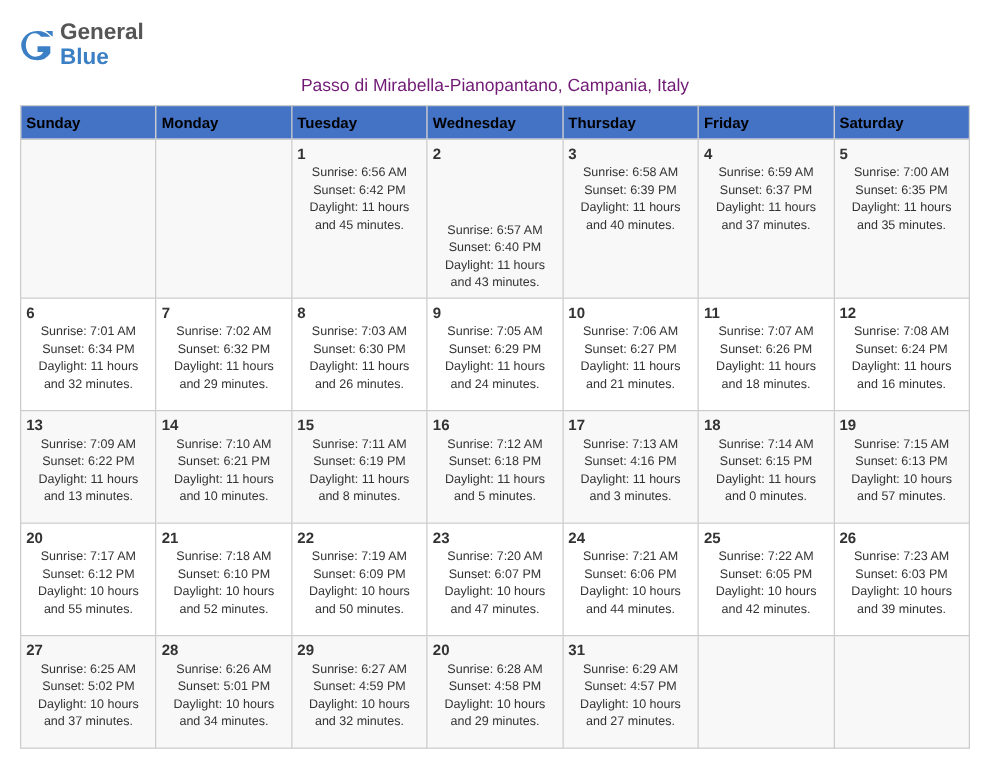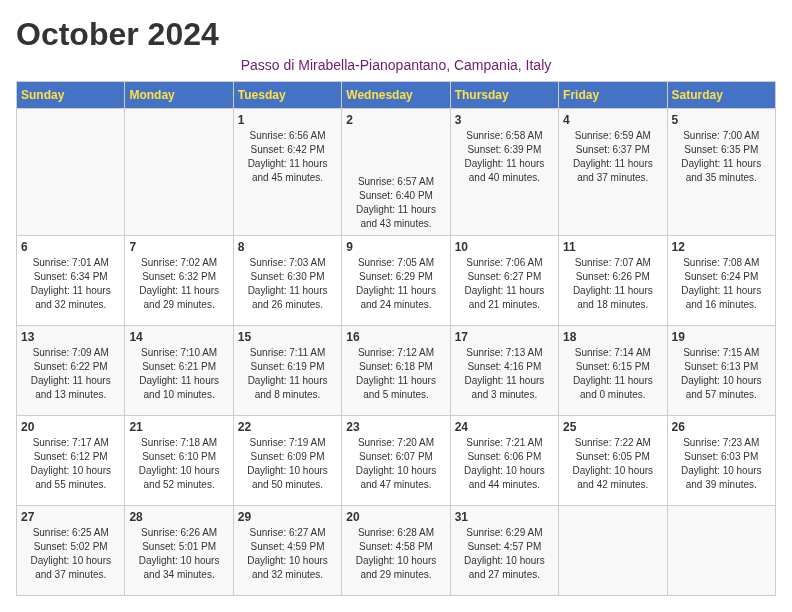--- a/index.html
+++ b/index.html
@@ -44,21 +44,21 @@
       color: #701a75;
       margin-bottom: 8px;
     }
     table {
       width: 100%;
       border-collapse: collapse;
       table-layout: fixed;
     }
     thead tr th {
       background-color: #4472c4;
-      color: #fde047;
+      color: #000000;
       font-size: 12px;
       font-weight: bold;
       padding: 6px 4px;
       text-align: left;
       border: 1px solid #ccc;
     }
     tbody tr td {
       border: 1px solid #ccc;
       vertical-align: top;
       padding: 4px;
@@ -83,21 +83,30 @@
       text-align: center;
     }
     .empty-cell {
       background-color: #f8f8f8;
     }
   </style>
 </head>
 <body>
 
 <div class="header">
-  <div class="month-title">October 2024</div>
+  <div class="logo">
+    <svg class="logo-icon" viewBox="0 0 30 30">
+      <path d="M15 3 Q22 3 26 8 L18 8 Q16 5 13 5 Q8 5 6 10 Q4 15 6 20 Q8 25 13 25 Q18 25 20 21 L15 21 L15 16 L26 16 L26 22 Q22 28 15 28 Q7 28 3 22 Q-1 15 3 9 Q7 3 15 3Z" fill="#3b7fc4"></path>
+      <path d="M22 3 L28 3 L28 8 Z" fill="#3b7fc4"></path>
+    </svg>
+    <div>
+      <div class="logo-text"><span class="logo-general">General</span></div>
+      <div class="logo-text"><span class="logo-blue">Blue</span></div>
+    </div>
+  </div>
 </div>
 
 <div class="subtitle">Passo di Mirabella-Pianopantano, Campania, Italy</div>
 
 <table>
   <thead>
     <tr>
     <th>Sunday</th>
         <th>Monday</th>
         <th>Tuesday</th>

